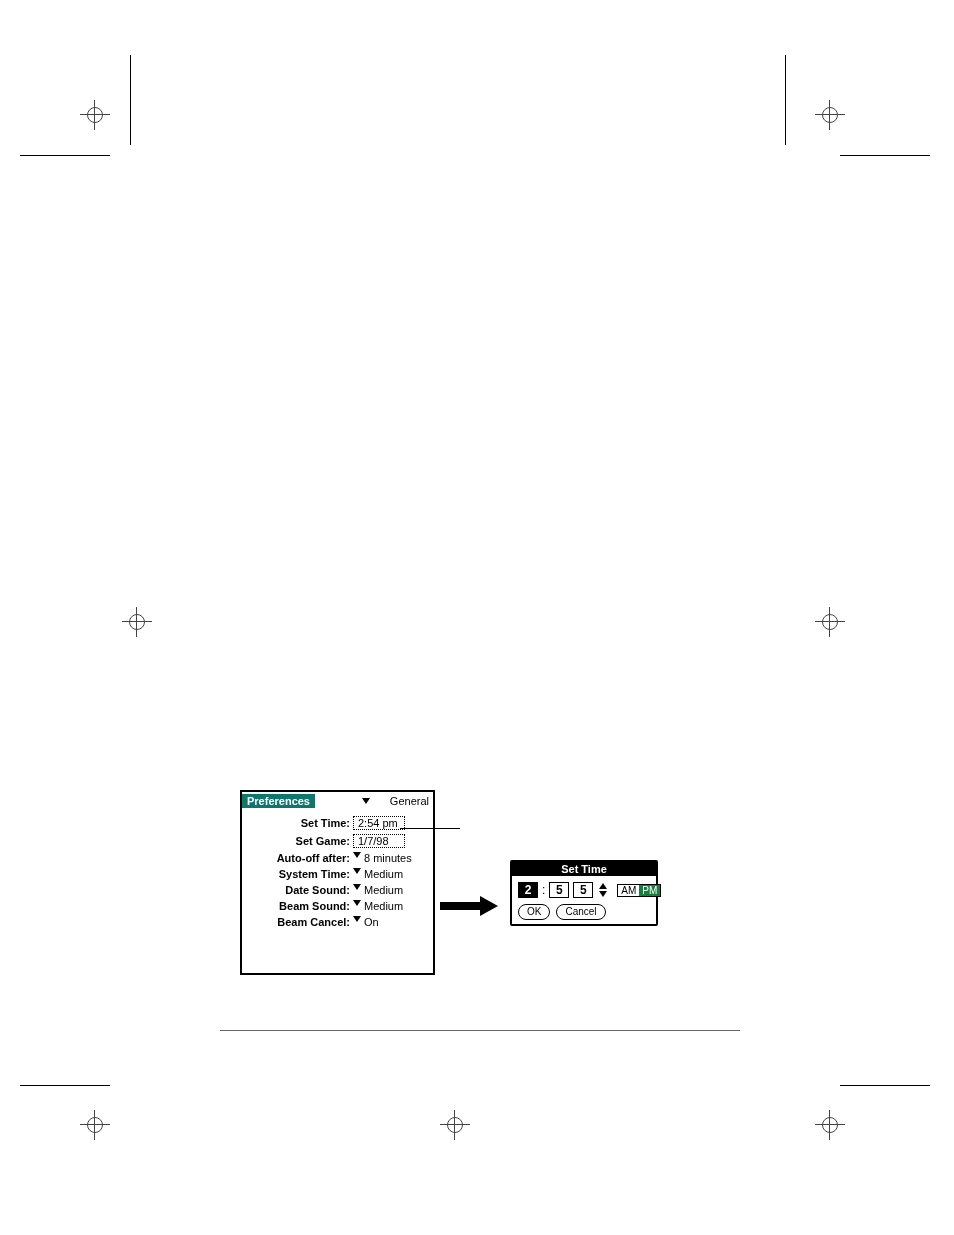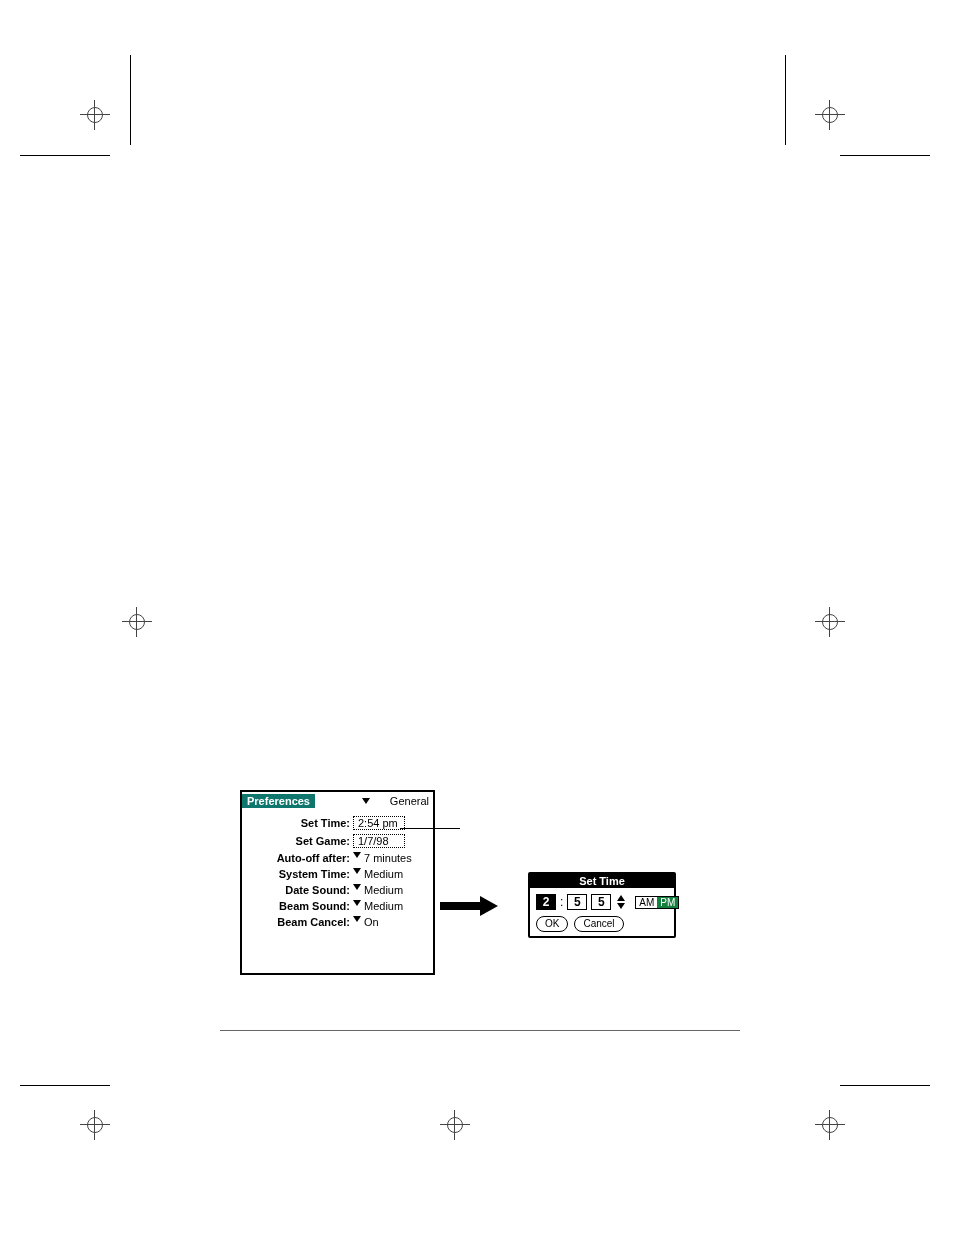--- a/index.html
+++ b/index.html
@@ -141,28 +141,27 @@
     left: 40px; top: -2px;
     width: 0; height: 0;
     border-top: 10px solid transparent;
     border-bottom: 10px solid transparent;
     border-left: 18px solid #000;
   }
 
   
   .stwin {
     position: absolute;
-    left: 288px;
+    left: 270px;
     top: 70px;
     width: 148px;
     border: 2px solid #000;
     border-radius: 2px;
     background: #fff;
     box-sizing: border-box;
-    margin-top: 12px;
   }
   .stwin .sthead {
     background: #000;
     color: #fff;
     font-weight: bold;
     text-align: center;
     font-size: 11px;
     padding: 1px 0;
   }
   .stwin .stbody {
@@ -312,21 +311,21 @@
       <div class="prow">
         <span class="plabel">Set Game:</span>
         <span class="pval">
           <span class="boxval">1/7/98</span>
         </span>
       </div>
       <div class="prow">
         <span class="plabel">Auto-off after:</span>
         <span class="pval">
           <span class="tri"></span>
-          <span>7 minutes</span>
+          <span>8 minutes</span>
         </span>
       </div>
       <div class="prow">
         <span class="plabel">System Time:</span>
         <span class="pval">
           <span class="tri"></span>
           <span>Medium</span>
         </span>
       </div>
       <div class="prow">

